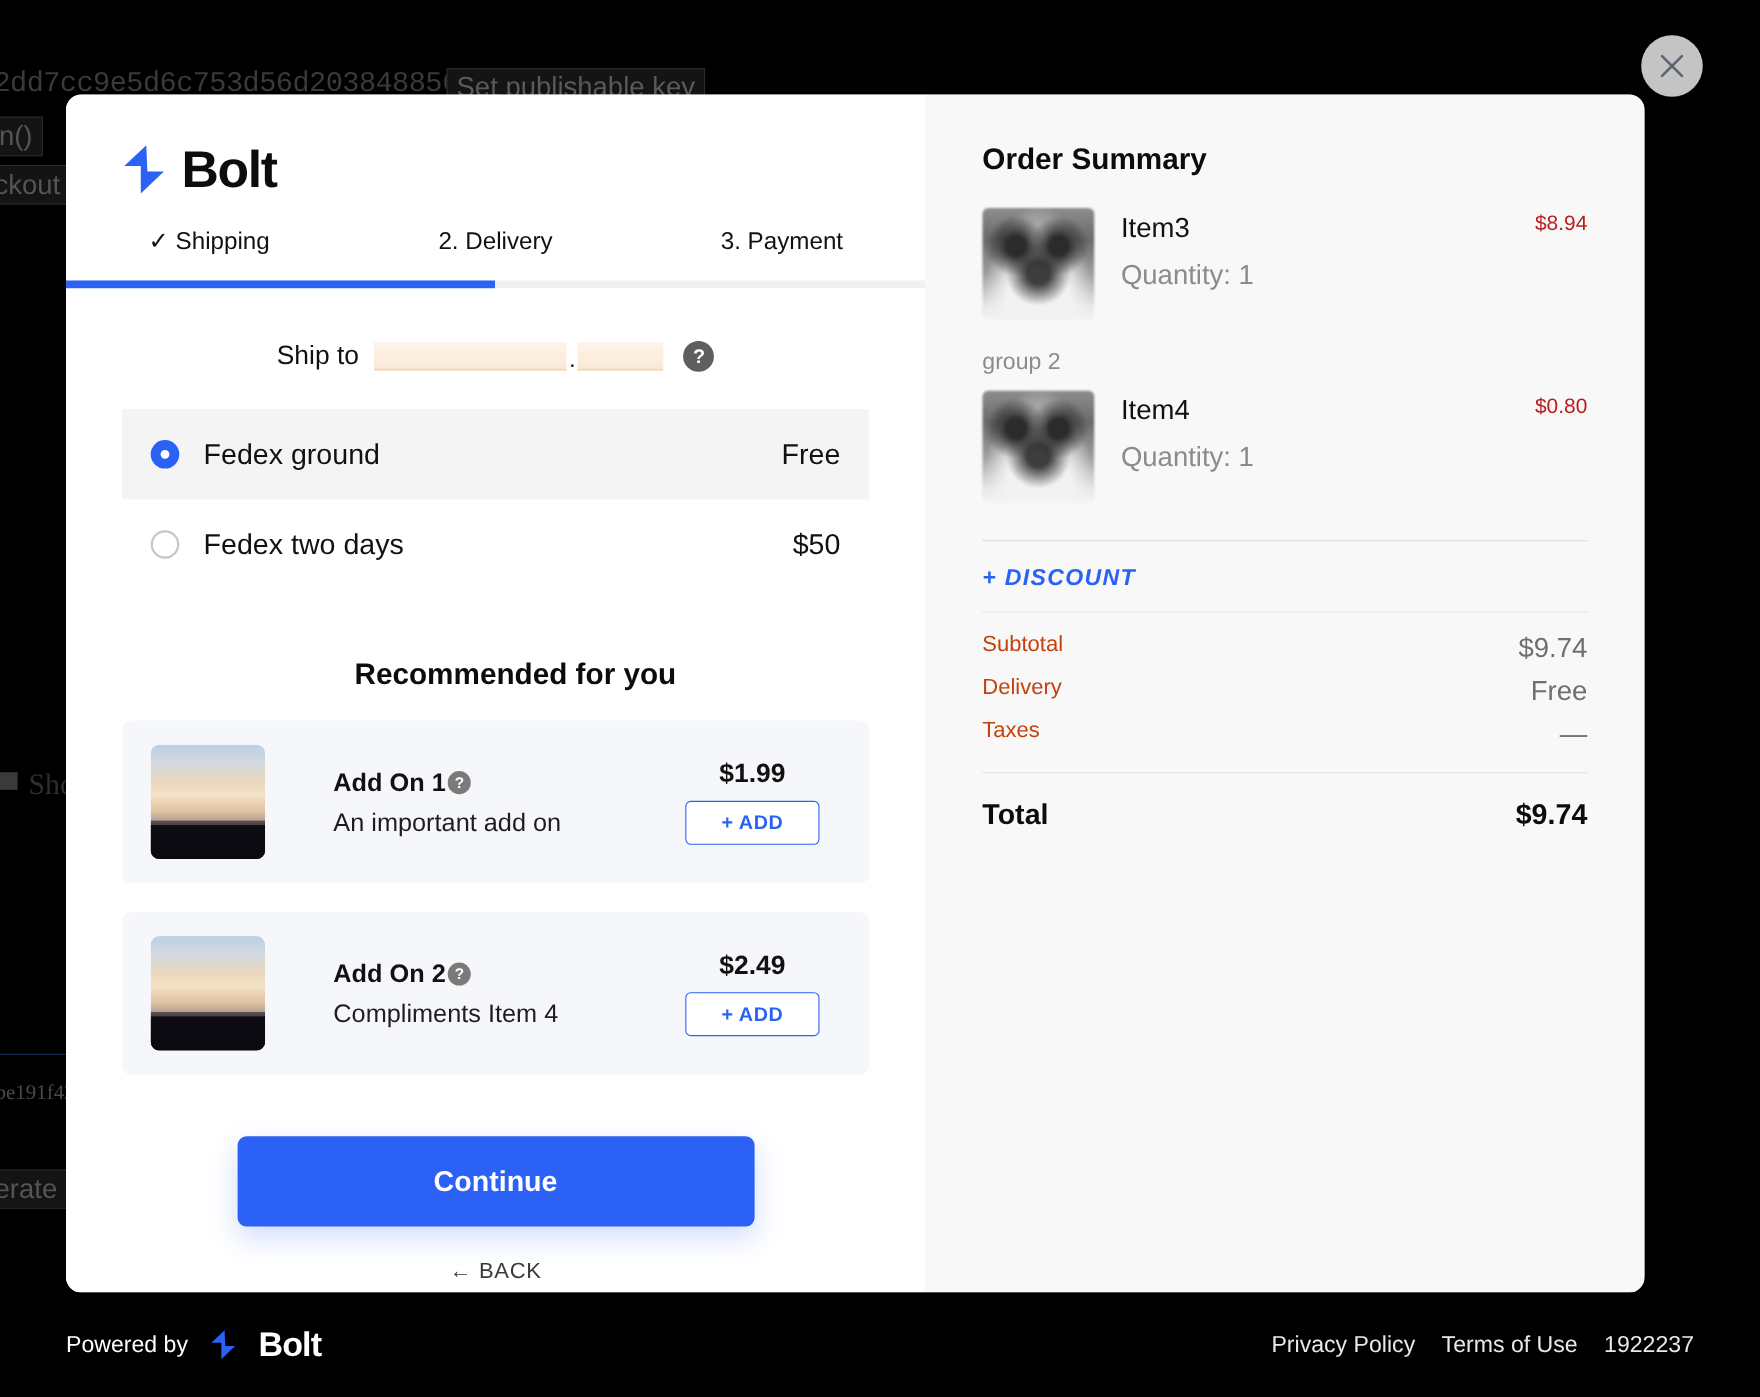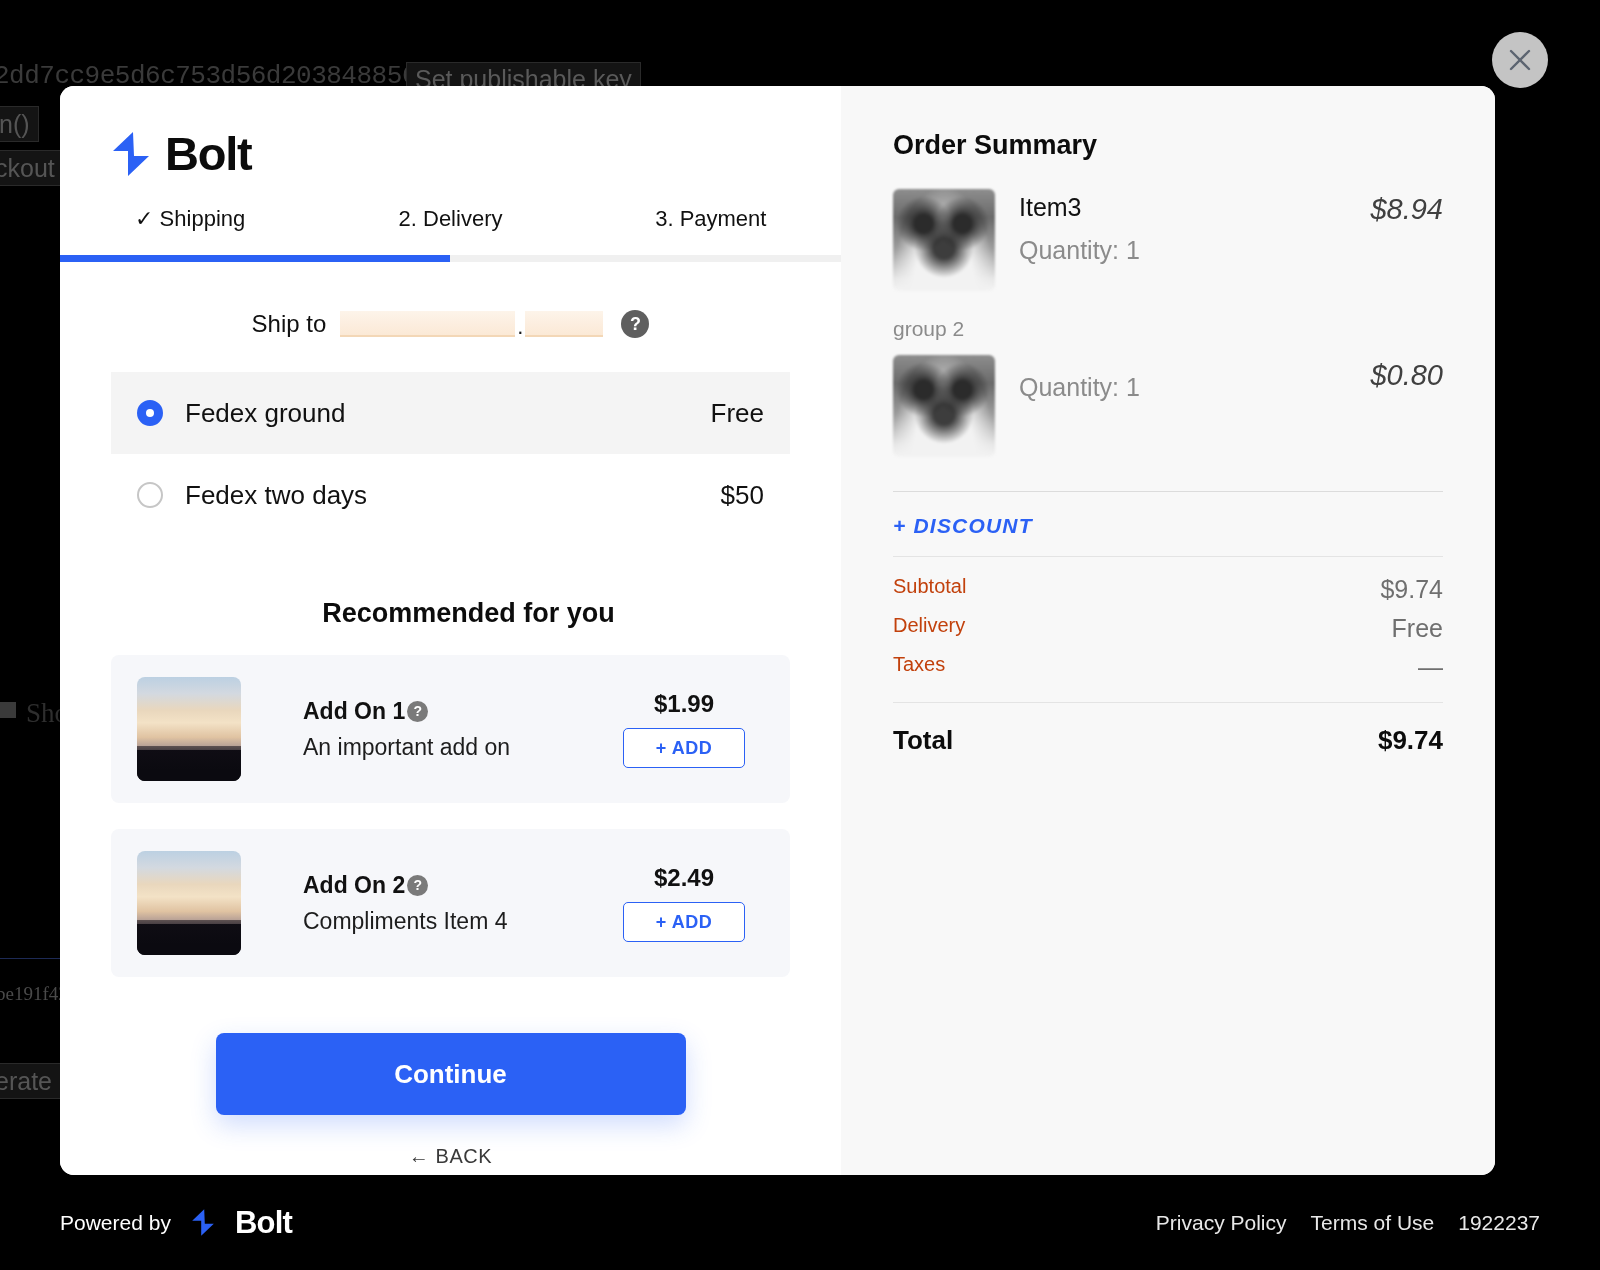--- a/index.html
+++ b/index.html
@@ -197,21 +197,21 @@
       radial-gradient(circle at 30% 34%, #2b2b2b 0 9%, rgba(70,70,70,0) 28%),
       radial-gradient(circle at 68% 34%, #2b2b2b 0 9%, rgba(70,70,70,0) 28%),
       radial-gradient(circle at 50% 58%, #3d3d3d 0 13%, rgba(90,90,90,0) 38%),
       radial-gradient(ellipse at 50% 100%, #f2f2f2 0 42%, rgba(230,230,230,0) 72%),
       linear-gradient(180deg, #8e8e8e 0%, #6a6a6a 28%, #9d9d9d 58%, #e6e6e6 88%, #f4f4f4 100%);
     filter: blur(1.2px);
   }
   .sum-mid { flex:1; margin-left: 24px; padding-top: 4px; }
   .sum-name { font-size: 25px; color:#111; }
   .sum-qty  { font-size: 25px; color:#8b8b8b; margin-top: 14px; }
-  .sum-price{ font-size: 29px; color:#404040; padding-top: 4px; font-style: italic; }
+  .sum-price{ font-size: 19px; color:#b91c1c; padding-top: 4px; }
   .group-label { font-size: 21px; color:#8b8b8b; margin-top: 26px; }
 
   .hr { height:1px; background:#dcdcdc; margin-top: 34px; }
   .hr-light { height:1px; background:#e4e4e4; margin-top: 18px; }
   #discount-link {
     display:inline-block; margin-top: 22px;
     font-size: 21px; font-weight:700; letter-spacing:1.2px;
     color:#2b61f5; cursor:pointer;font-style:italic;
   }
   .total-row { display:flex; justify-content:space-between; margin-top: 18px; }
@@ -347,20 +347,21 @@
         <div class="sum-qty">Quantity: 1</div>
       </div>
       <div class="sum-price">$8.94</div>
     </div>
 
     <div class="group-label">group 2</div>
 
     <div class="sum-item" style="margin-top:14px;">
       <div class="sum-thumb"></div>
       <div class="sum-mid">
+        <div class="sum-name">Item4</div>
         <div class="sum-qty">Quantity: 1</div>
       </div>
       <div class="sum-price">$0.80</div>
     </div>
 
     <div class="hr"></div>
     <span id="discount-link">+ DISCOUNT</span>
     <div class="hr-light"></div>
 
     <div class="total-row">

